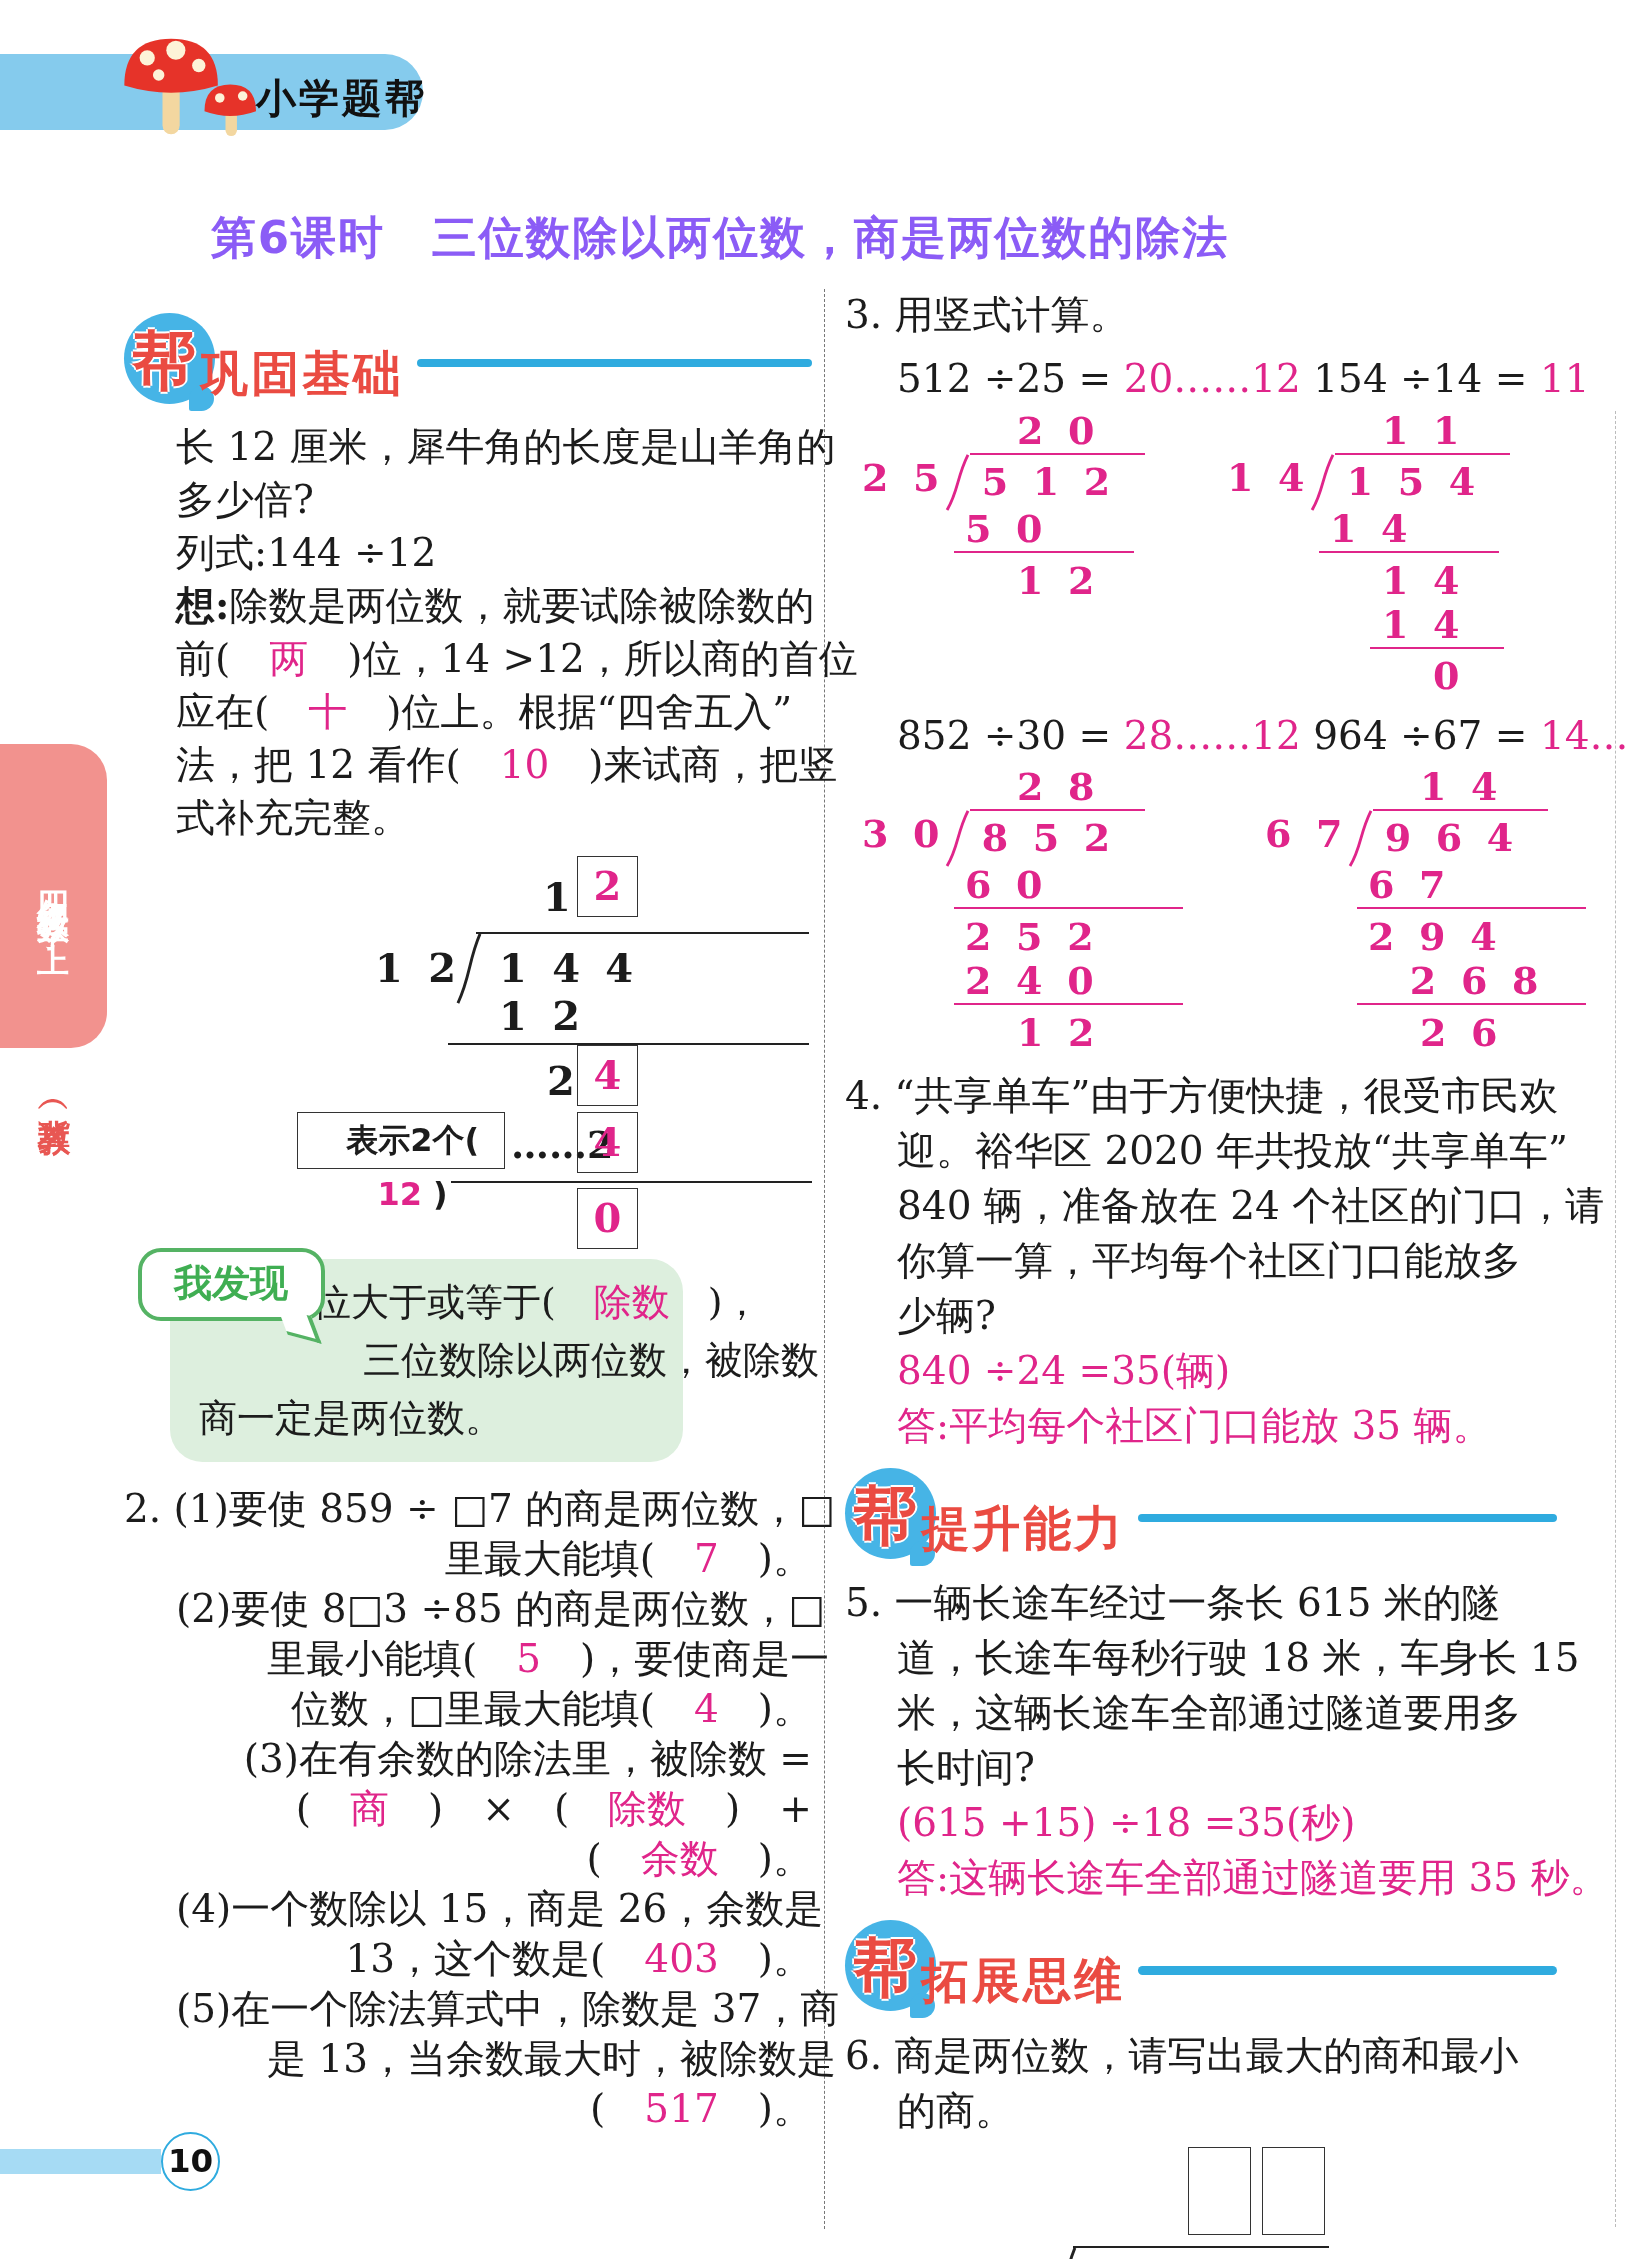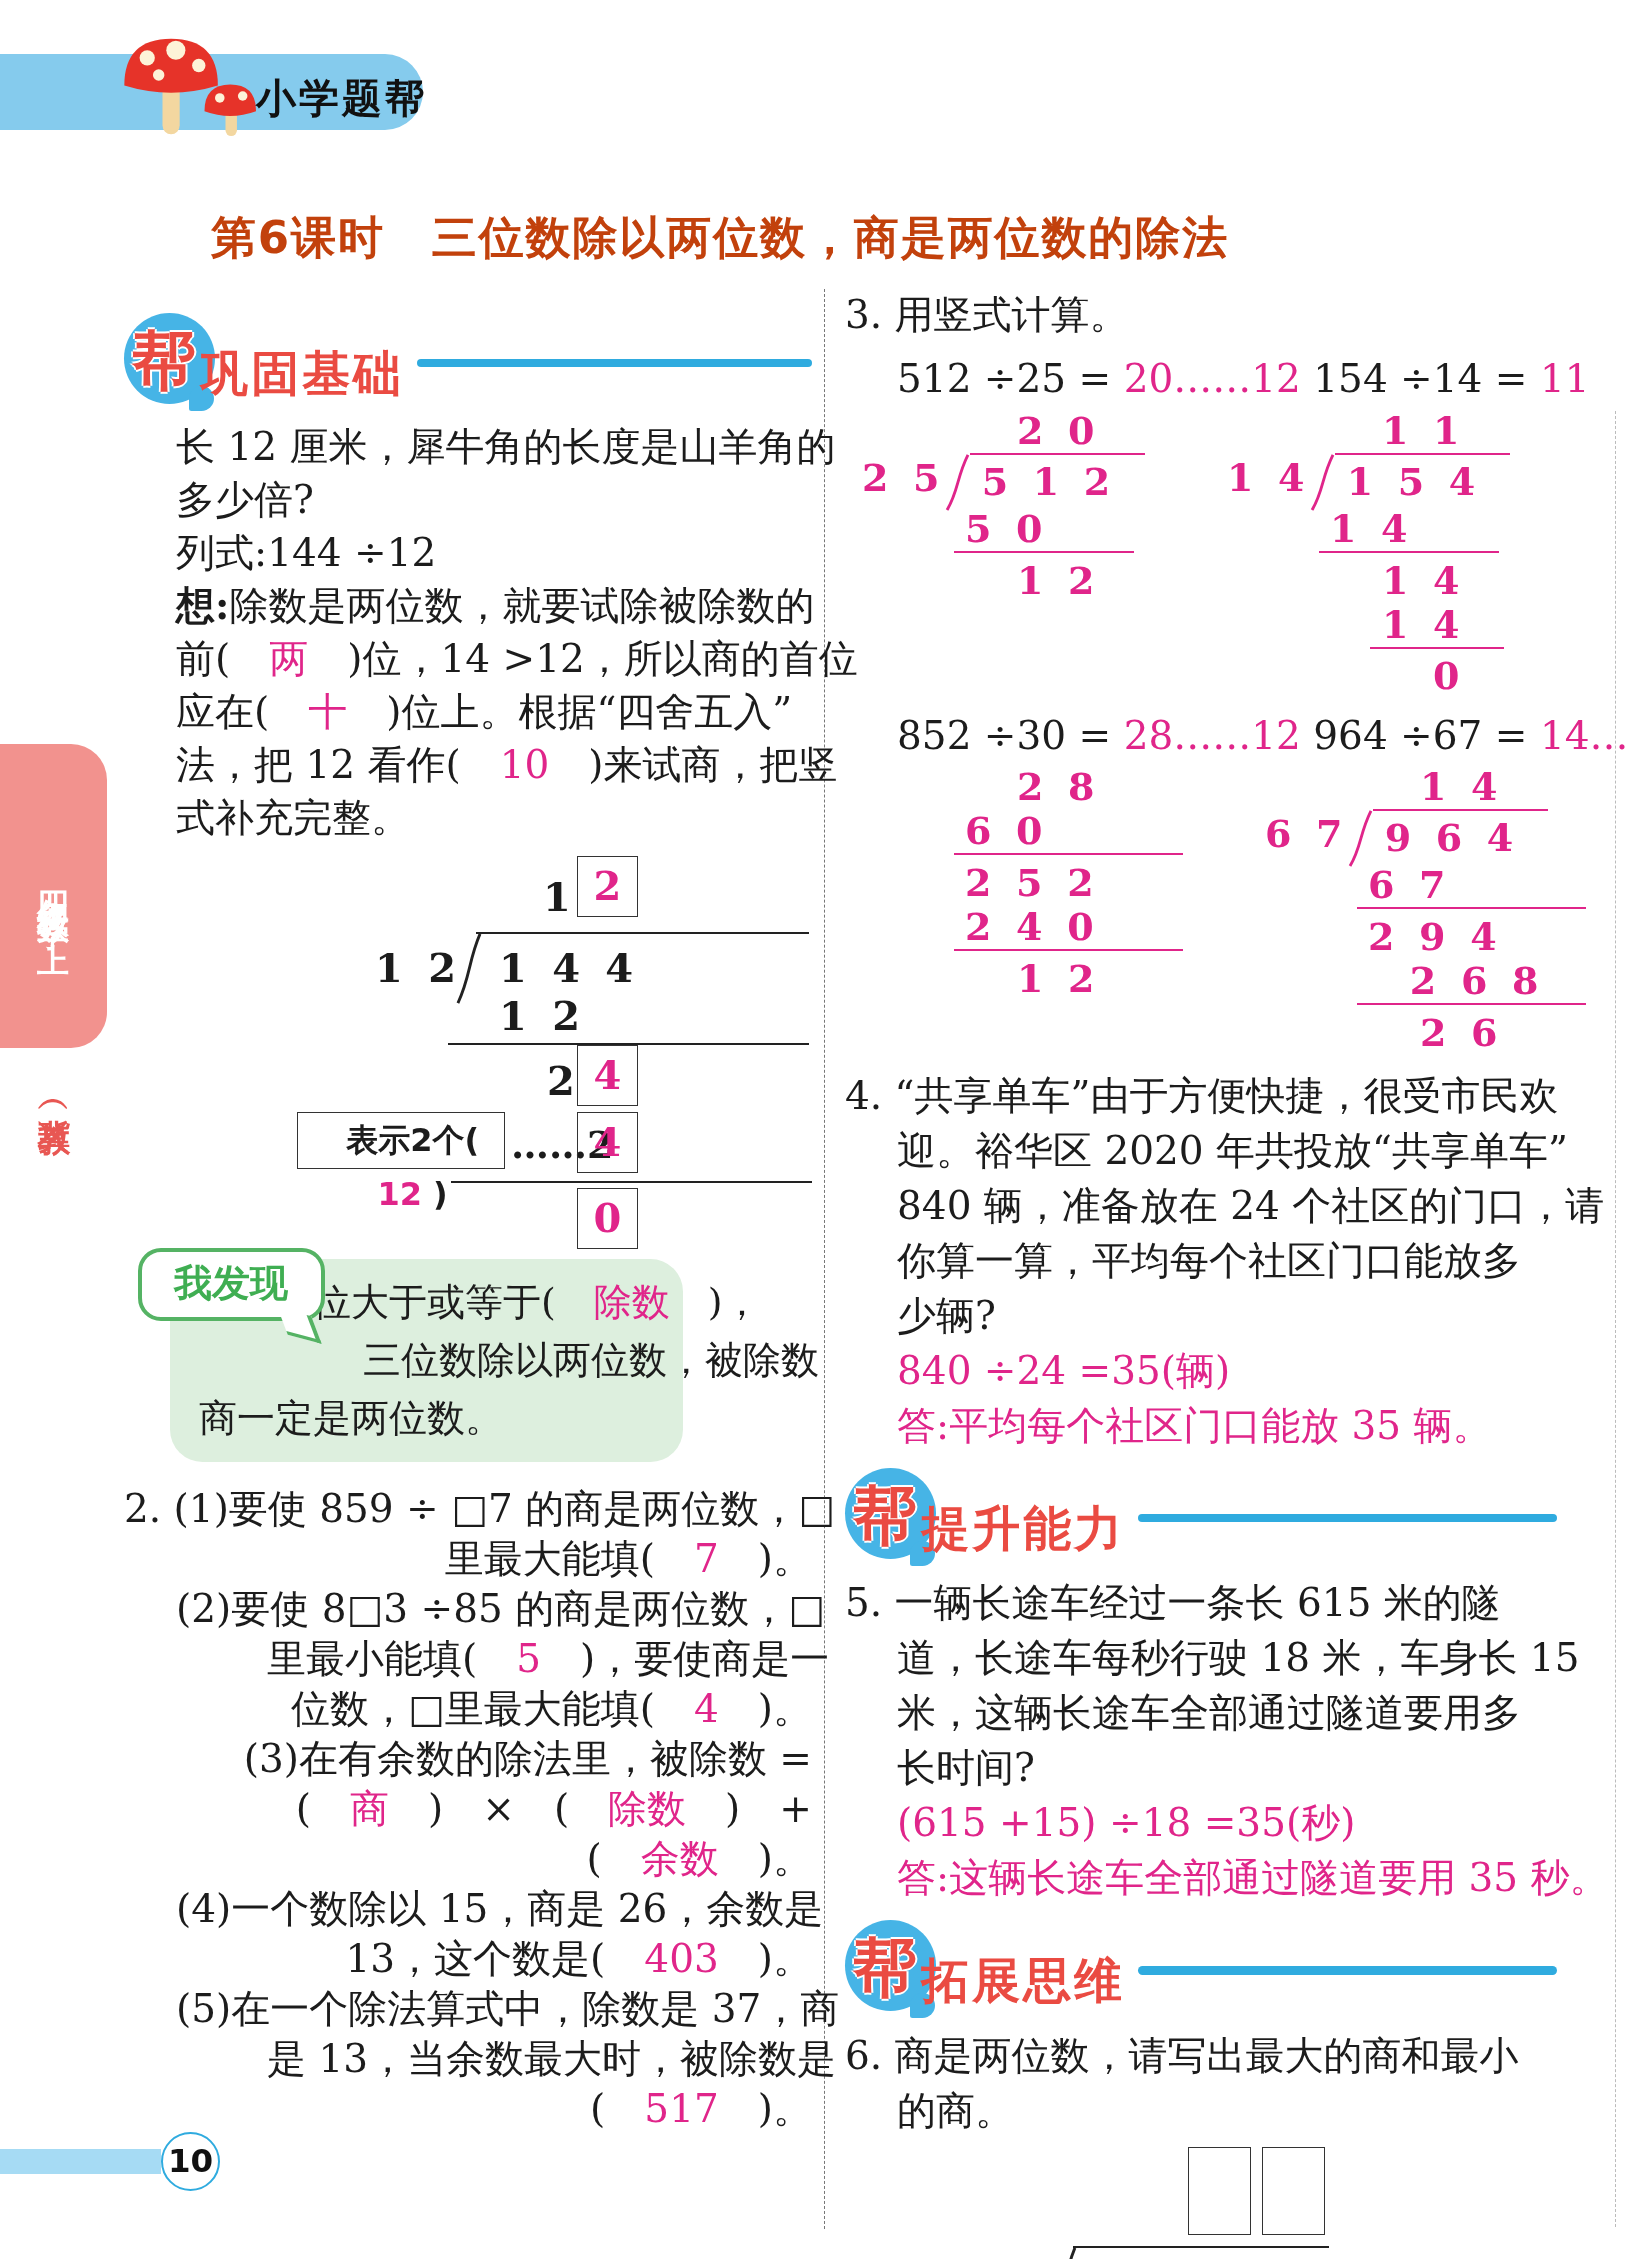--- a/index.html
+++ b/index.html
@@ -14,21 +14,21 @@
     font-family:var(--f-body);color:var(--ink);}
   .abs{position:absolute;}
 
   
   .topbar{position:absolute;left:0;top:54px;width:423px;height:76px;
     background:var(--barblue);border-radius:0 38px 38px 0;}
   .logo-text{position:absolute;left:256px;top:71px;font-family:var(--f-hei);
     font-weight:700;font-size:40px;letter-spacing:2.9px;color:#111;}
   .mushrooms{position:absolute;left:103px;top:32.5px;}
   .page-title{position:absolute;left:0;top:208px;width:1440px;text-align:center;
-    font-family:var(--f-hei);font-weight:700;font-size:45px;letter-spacing:1.9px;color:#c2410c;}
+    font-family:var(--f-hei);font-weight:700;font-size:45px;letter-spacing:1.9px;color:#8b5cf6;}
 
   
   .side-tab{position:absolute;left:0;top:744px;width:107px;height:304px;
     background:var(--sbpink);border-radius:0 36px 36px 0;}
   .side-tab span{position:absolute;left:50%;top:50%;transform:translate(-50%,-50%);
     writing-mode:vertical-rl;color:#fff;font-family:var(--f-hei);font-weight:700;
     font-size:32px;letter-spacing:6.7px;}
   .side-edition{position:absolute;left:32.5px;top:1090px;writing-mode:vertical-rl;
     color:#e85753;font-family:var(--f-hei);font-weight:700;font-size:32.5px;letter-spacing:3.8px;}
   .footer-stripe{position:absolute;left:0;top:2149px;width:161px;height:25px;background:#a6dbf4;}
@@ -240,20 +240,27 @@
         </div>
       <div class="lrow" style="padding-left:206px;">0</div>
     </div>
   </div>
 
   <div class="eqline ind1"><span>852 ÷30 = </span><span class="seg-p">28……12</span><span> 964 ÷67 = </span><span class="seg-p">14……26</span></div>
 
   <div class="ldwrap">
     <div class="ldiv" style="margin-left:17px;">
       <div class="lrow" style="padding-left:155px;">2 8</div>
+      <div class="lmain">
+        <span class="lsor">3 0</span>
+        <svg class="brk" width="25" height="59" viewBox="0 0 26 62">
+            <path d="M24 2 C12 26 14 40 2 60" fill="none" stroke="#e0258a" stroke-width="3"></path>
+          </svg>
+        <span class="lend">8 5 2</span>
+      </div>
       <div class="lrow" style="padding-left:103px;">6 0</div>
       <div class="lhr">
           <i style="margin-left:92px;width:229px;"></i>
         </div>
       <div class="lrow" style="padding-left:103px;">2 5 2</div>
       <div class="lrow" style="padding-left:103px;">2 4 0</div>
       <div class="lhr">
           <i style="margin-left:92px;width:229px;"></i>
         </div>
       <div class="lrow" style="padding-left:155px;">1 2</div>

